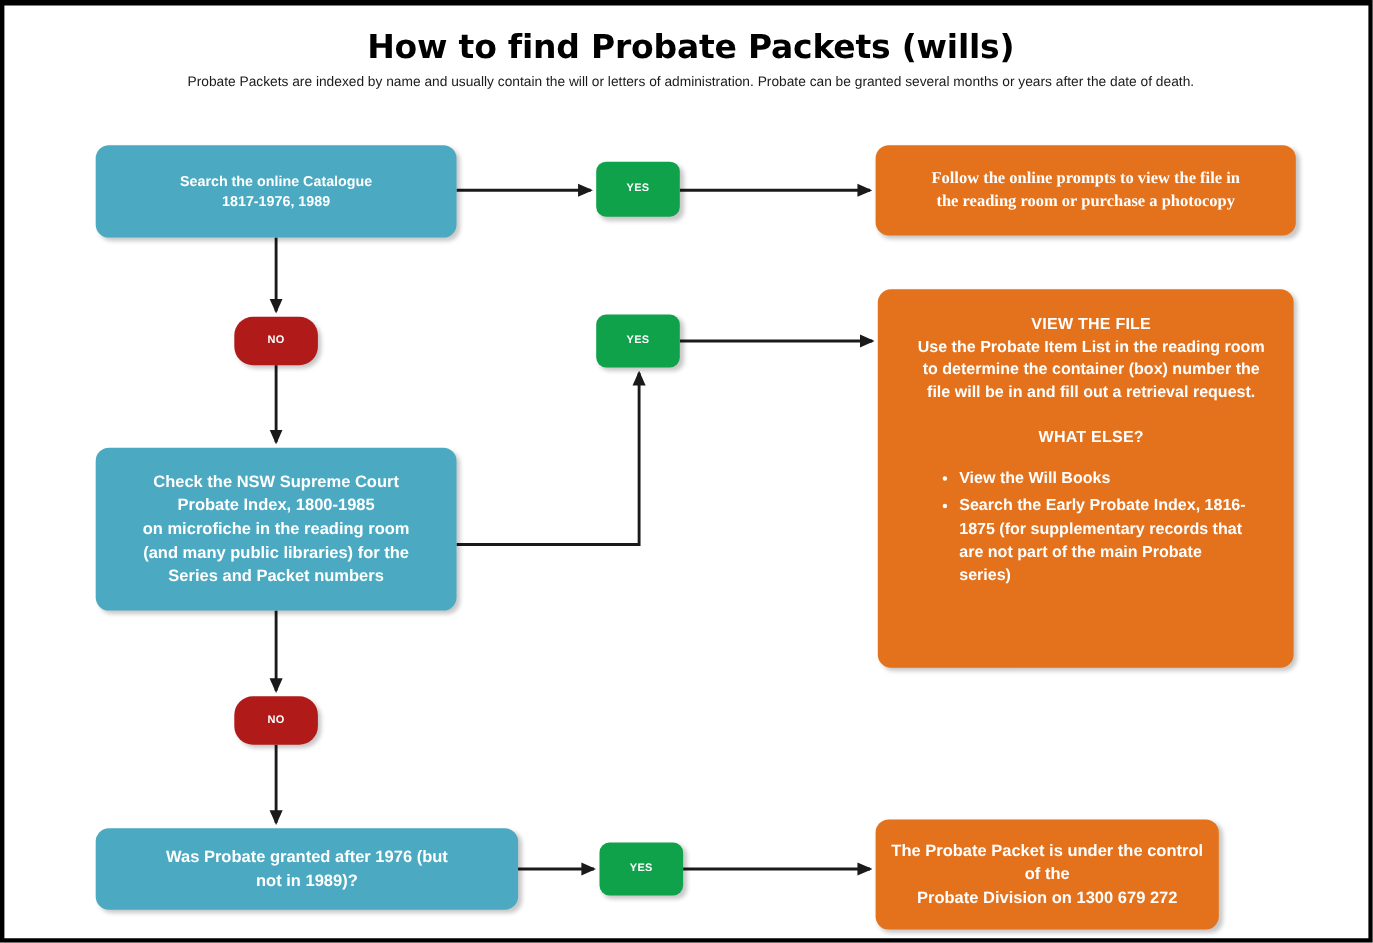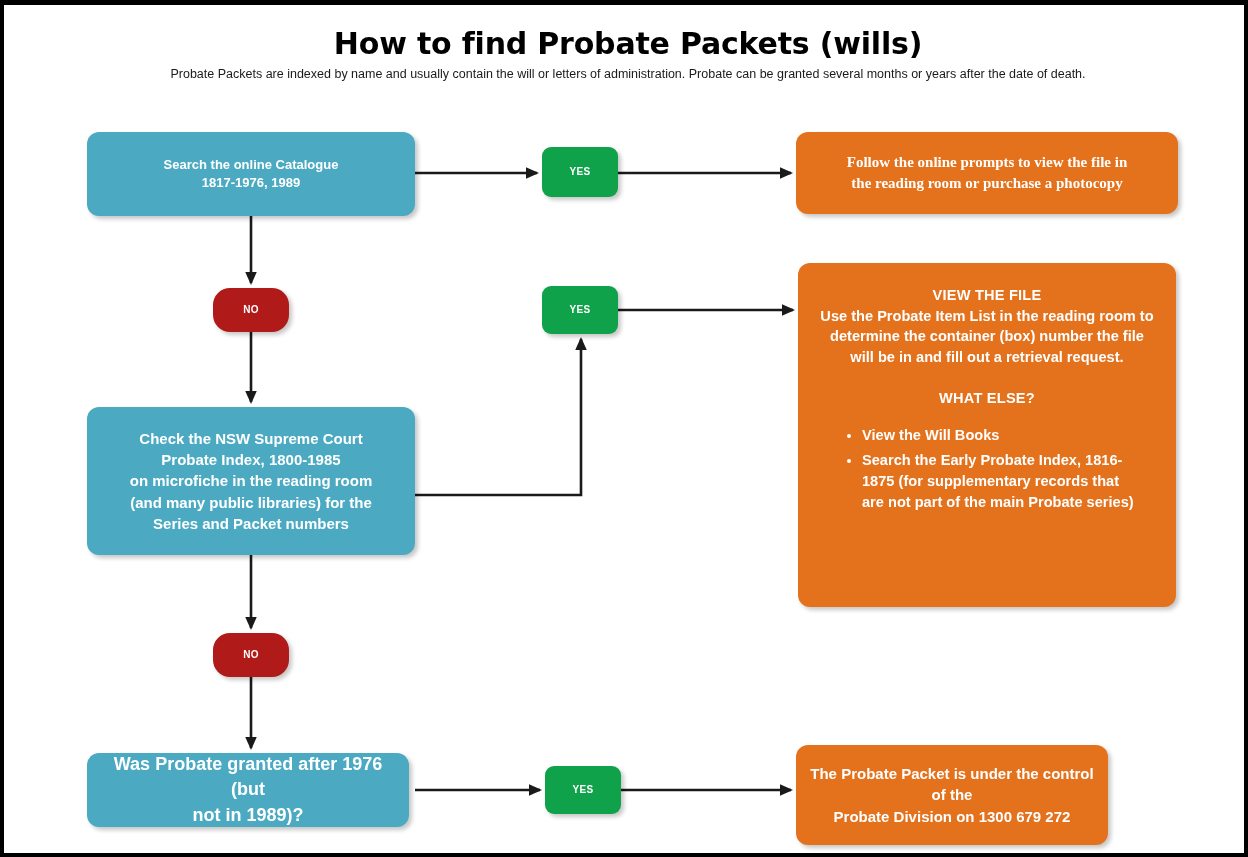--- a/index.html
+++ b/index.html
@@ -81,22 +81,22 @@
   .badge {
     font-size: 10px;
     letter-spacing: 0.3px;
   }
 
   
   #box-catalogue   { left: 83px;  top: 127px; width: 328px; height: 84px;  font-size: 13px; }
   #box-follow      { left: 792px; top: 127px; width: 382px; height: 82px;  font-size: 15px; font-family: Liberation Serif, serif; }
   #box-index       { left: 83px;  top: 402px; width: 328px; height: 148px; font-size: 15px; }
   #box-viewfile    { left: 794px; top: 258px; width: 378px; height: 344px; font-size: 14.6px;
-                     align-items: flex-start; padding: 22px 22px 18px 22px; }
-  #box-question    { left: 83px;  top: 748px; width: 322px; height: 74px;  font-size: 18px; }
+                     align-items: flex-start; padding: 22px 22px 18px 32px; }
+  #box-question    { left: 83px;  top: 748px; width: 384px; height: 74px;  font-size: 15px; }
   #box-supreme     { left: 792px; top: 740px; width: 312px; height: 100px; font-size: 15px; }
 
   #yes-1 { left: 538px; top: 142px; width: 76px; height: 50px; }
   #yes-2 { left: 538px; top: 281px; width: 76px; height: 48px; }
   #yes-3 { left: 541px; top: 761px; width: 76px; height: 48px; }
   #no-1  { left: 209px; top: 283px; width: 76px; height: 44px; }
   #no-2  { left: 209px; top: 628px; width: 76px; height: 44px; }
 
   
   .vf-block { width: 100%; }

